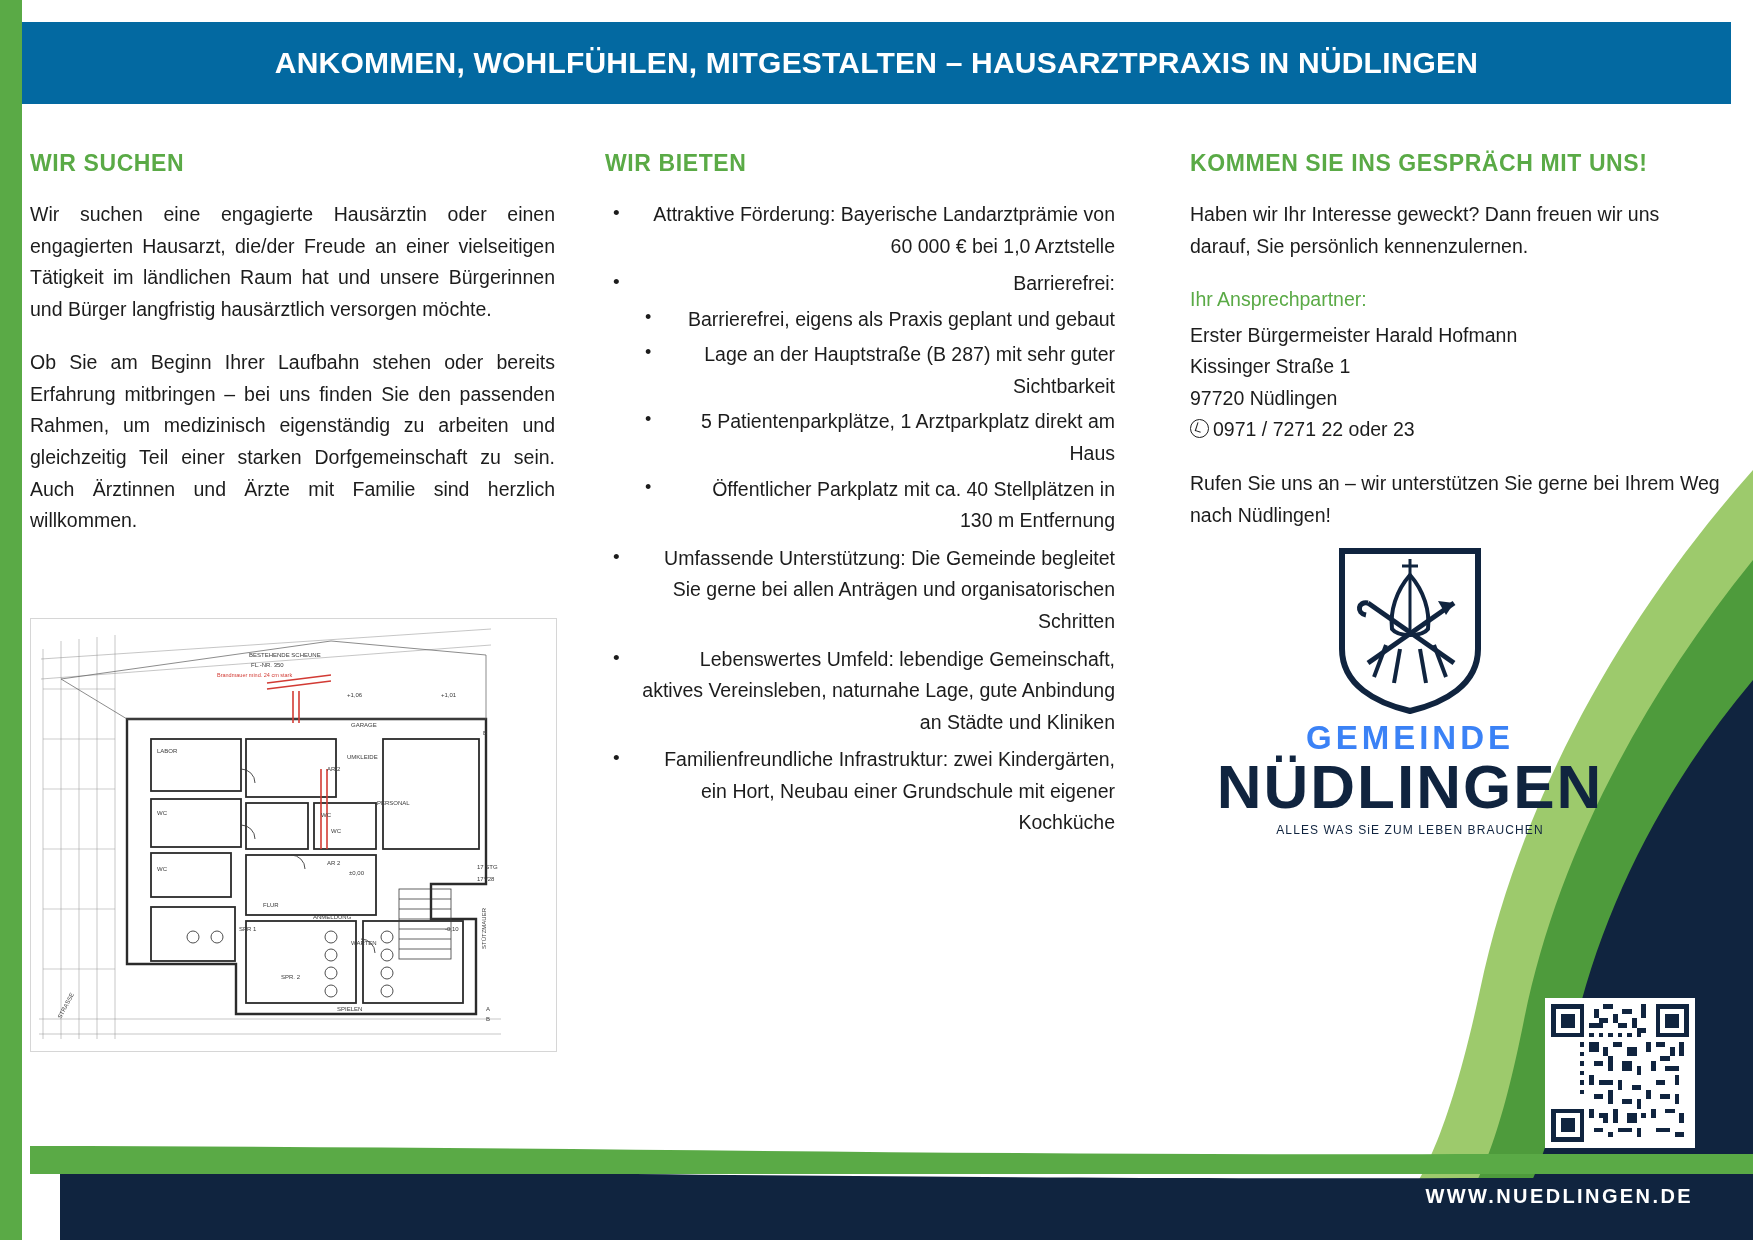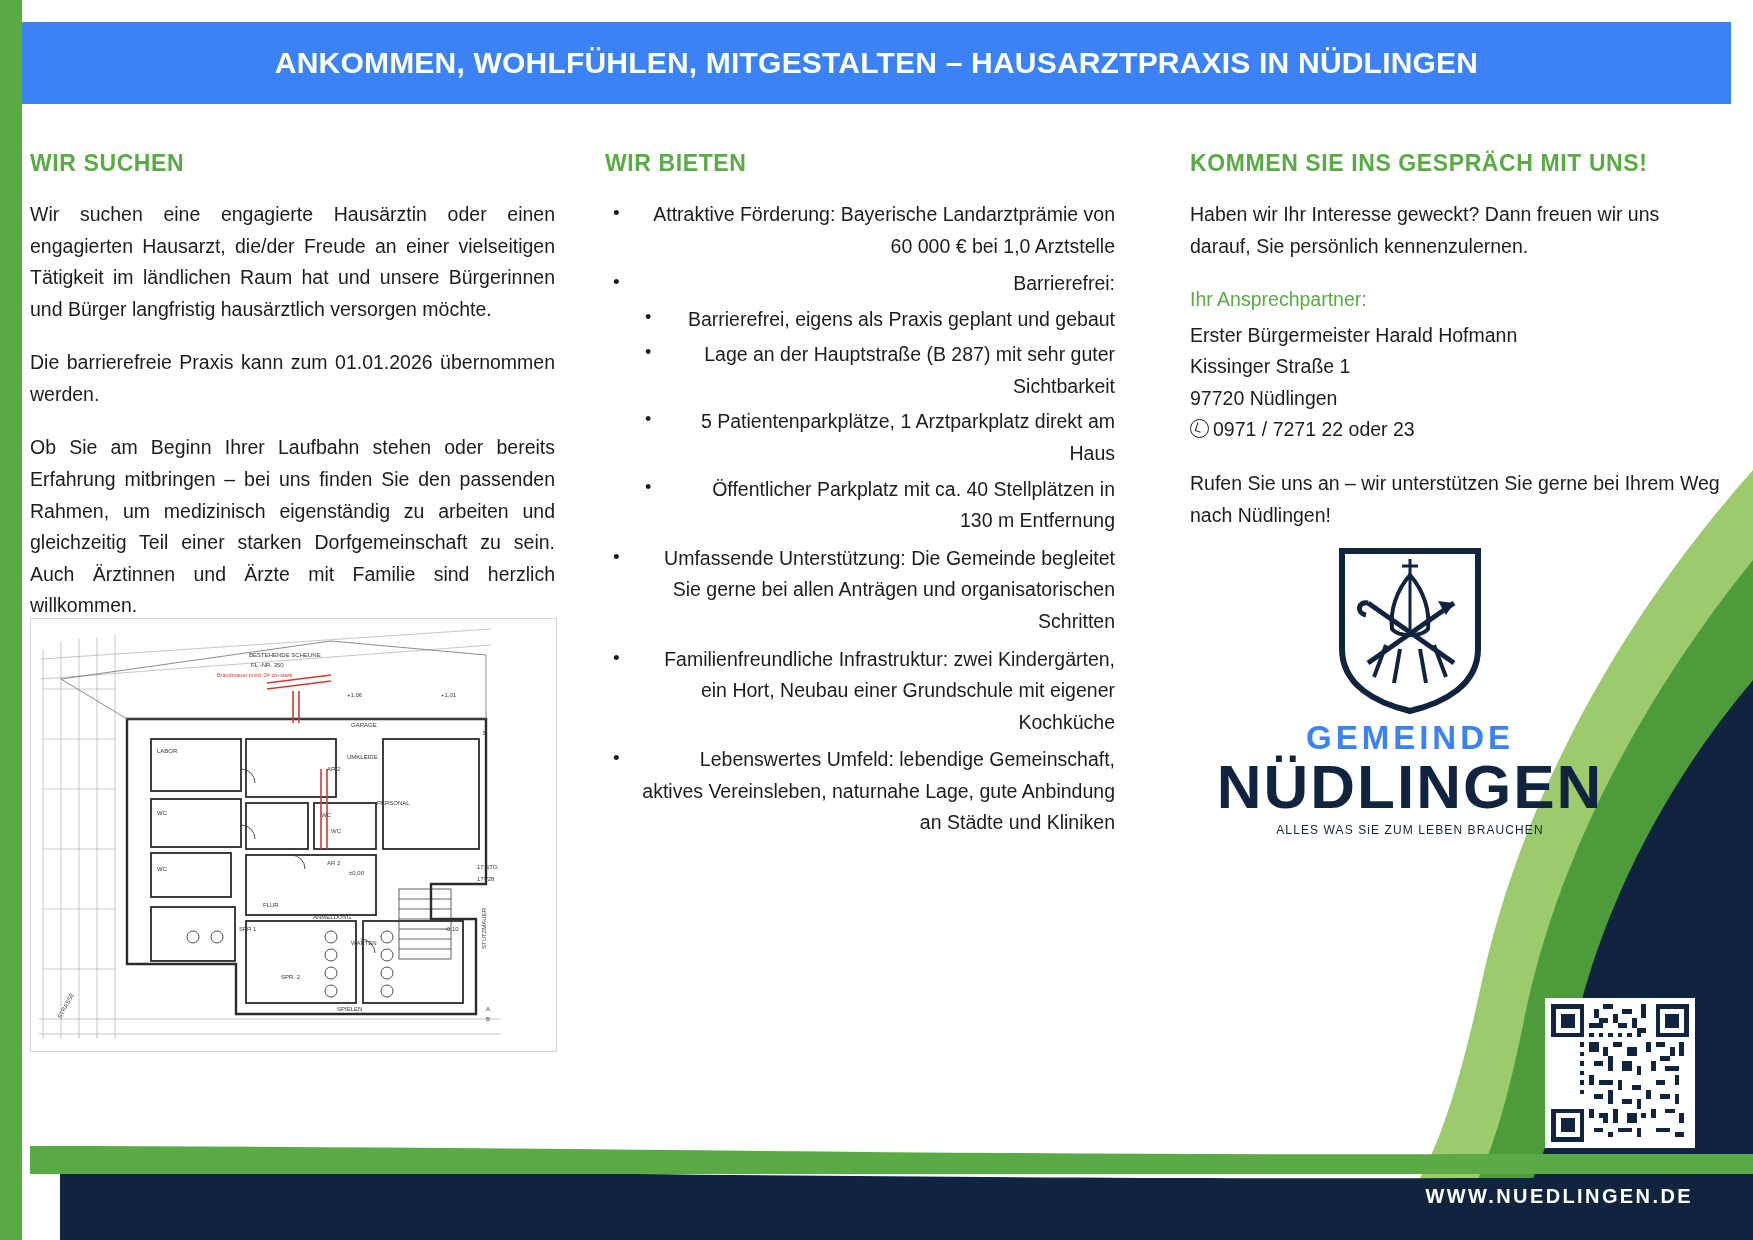--- a/index.html
+++ b/index.html
@@ -34,21 +34,21 @@
     background: #5aaa46;
   }
 
   
   .header-band {
     position: absolute;
     left: 22px;
     top: 22px;
     width: 1709px;
     height: 82px;
-    background: #3b82f6;
+    background: #0369a1;
     display: flex;
     align-items: center;
     justify-content: center;
   }
   .header-title {
     color: #ffffff;
     font-size: 30px;
     font-weight: bold;
     letter-spacing: 0.2px;
     text-align: center;
@@ -247,21 +247,20 @@
 
   <div class="left-strip"></div>
 
   <div class="header-band">
     <div class="header-title">ANKOMMEN, WOHLFÜHLEN, MITGESTALTEN – HAUSARZTPRAXIS IN NÜDLINGEN</div>
   </div>
 
   <div class="col col-1">
     <h2 class="col-head">WIR SUCHEN</h2>
     <p class="body">Wir suchen eine engagierte Hausärztin oder einen engagierten Hausarzt, die/der Freude an einer vielseitigen Tätigkeit im ländlichen Raum hat und unsere Bürgerinnen und Bürger langfristig hausärztlich versorgen möchte.</p>
-    <p class="body">Die barrierefreie Praxis kann zum 01.01.2026 übernommen werden.</p>
     <p class="body">Ob Sie am Beginn Ihrer Laufbahn stehen oder bereits Erfahrung mitbringen – bei uns finden Sie den passenden Rahmen, um medizinisch eigenständig zu arbeiten und gleichzeitig Teil einer starken Dorfgemeinschaft zu sein. Auch Ärztinnen und Ärzte mit Familie sind herzlich willkommen.</p>
   </div>
 
   <div class="floorplan">
     <svg width="525" height="432" viewBox="0 0 525 432" xmlns="http://www.w3.org/2000/svg">
       <rect x="0" y="0" width="525" height="432" fill="#ffffff"></rect>
       <g stroke="#8c8c8c" stroke-width="0.5" fill="none">
 
         <line x1="10" y1="40" x2="460" y2="10"></line>
         <line x1="10" y1="60" x2="460" y2="26"></line>
@@ -392,24 +391,24 @@
           <li>Lage an der Hauptstraße (B 287) mit sehr guter Sichtbarkeit</li>
           <li>5 Patientenparkplätze, 1 Arztparkplatz direkt am Haus</li>
           <li style="white-space:pre-line">Öffentlicher Parkplatz mit ca. 40 Stellplätzen in
 130 m Entfernung</li>
         </ul>
       </li>
       <li>
         <span>Umfassende Unterstützung: Die Gemeinde begleitet Sie gerne bei allen Anträgen und organisatorischen Schritten</span>
       </li>
       <li>
-        <span>Familienfreundliche Infrastruktur: zwei Kindergärten, ein Hort, Neubau einer Grundschule mit eigener Kochküche</span>
+        <span>Lebenswertes Umfeld: lebendige Gemeinschaft, aktives Vereinsleben, naturnahe Lage, gute Anbindung an Städte und Kliniken</span>
       </li>
       <li>
-        <span>Lebenswertes Umfeld: lebendige Gemeinschaft, aktives Vereinsleben, naturnahe Lage, gute Anbindung an Städte und Kliniken</span>
+        <span>Familienfreundliche Infrastruktur: zwei Kindergärten, ein Hort, Neubau einer Grundschule mit eigener Kochküche</span>
       </li>
     </ul>
   </div>
 
   <div class="col col-3">
     <h2 class="col-head">KOMMEN SIE INS GESPRÄCH MIT UNS!</h2>
     <p class="body left">Haben wir Ihr Interesse geweckt? Dann freuen wir uns darauf, Sie persönlich kennenzulernen.</p>
     <div class="contact-block">
       <p class="contact-label">Ihr Ansprechpartner:</p>
       <p class="contact-line">Erster Bürgermeister Harald Hofmann</p>

